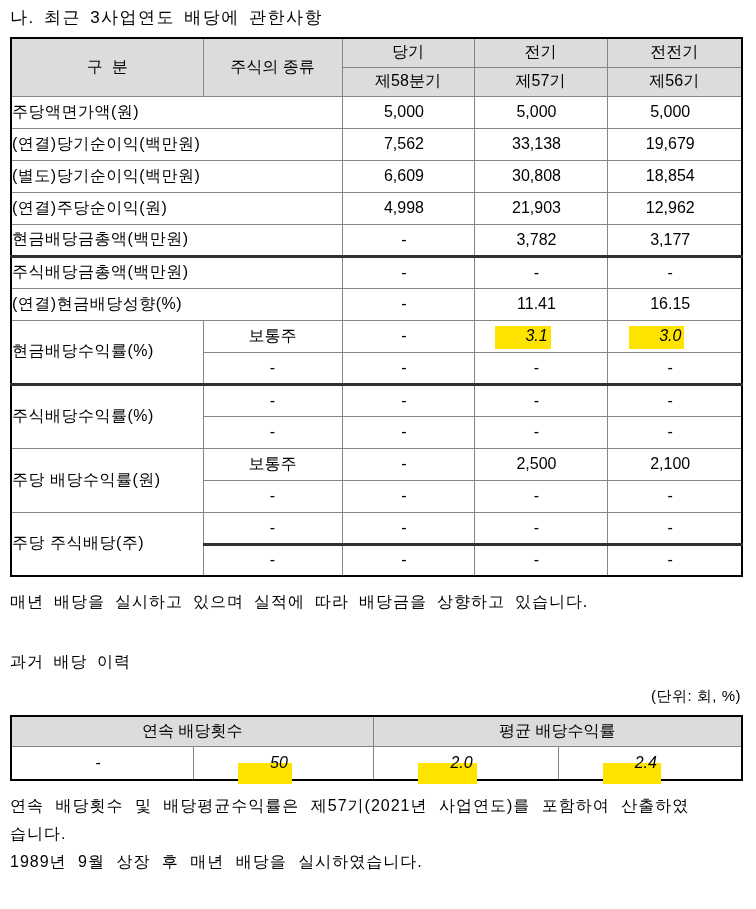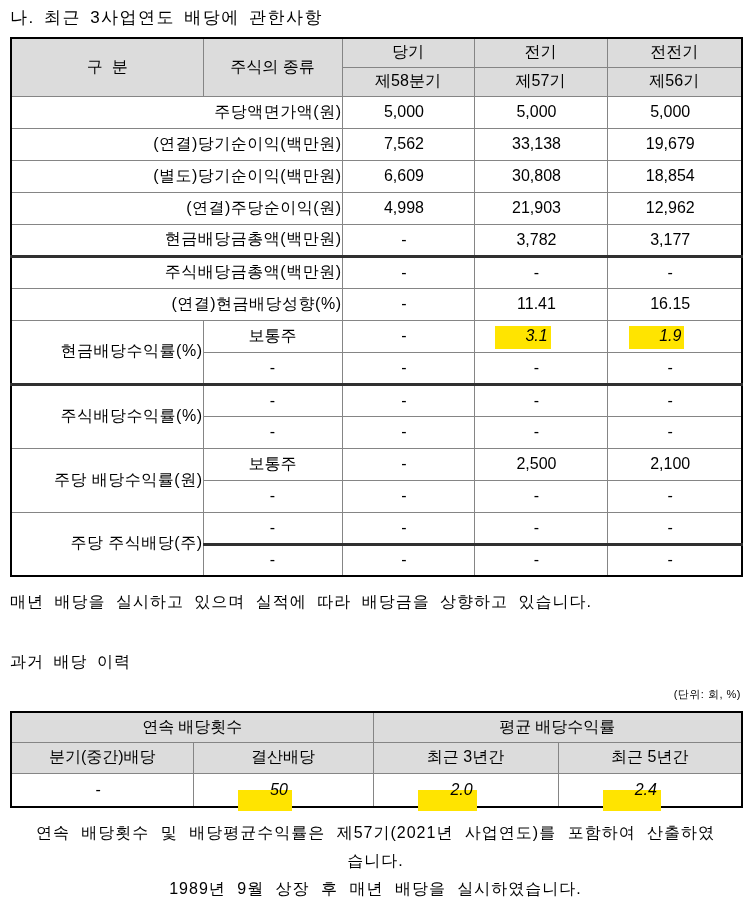--- a/index.html
+++ b/index.html
@@ -16,46 +16,46 @@
     font-size:17px; font-weight:normal; letter-spacing:1.5px; word-spacing:3px;
     margin:2px 0 9px 0; line-height:21px;
   }
 
   table { border-collapse:collapse; table-layout:fixed; width:731px;padding-left:12px; }
   table.t1, table.t2 { border:2px solid #000; }
   th, td { border:1px solid var(--grid); padding:0; overflow:visible; }
   thead th { background:var(--hbg); font-weight:normal; text-align:center; white-space:pre; }
   .t1 thead tr { height:29px; }
   .t1 tbody tr { height:32px; }
-  td.lbl { text-align:right; letter-spacing:0.5px; }
+  td.lbl { text-align:left; letter-spacing:0.5px; }
   td.sub { text-align:center; }
   td.num { text-align:center; padding-right:8px; }
   tr.thick { border-bottom:3px solid var(--thick); }
   td.tp { border-bottom:3px solid var(--thick); }
 
   .t2 { margin-top:9px; }
-  .t2 thead tr.g { height:30px;font-family:Liberation Serif, serif; }
+  .t2 thead tr.g { height:30px; }
   .t2 thead tr.h { height:31px; }
   .t2 tbody tr { height:34px; }
 
   .hl, .hl2 { position:relative; z-index:0; display:inline-block;font-style:italic; }
   .hl::before {
     content:""; position:absolute; z-index:-1; background:var(--hl);
     left:-30px; right:-3px; top:-1px; bottom:-4px;
   }
   .hl2::before {
     content:""; position:absolute; z-index:-1; background:var(--hl);
     left:-32px; right:-4px; top:9px; bottom:-12px;
   }
 
-  .para { margin:14px 0 0 0; letter-spacing:1px; word-spacing:5px; line-height:22px; }
+  .para { margin:14px 0 0 0; letter-spacing:1px; word-spacing:5px; line-height:22px;font-family:Liberation Serif, serif; }
   .section-title { margin:39px 0 0 0; letter-spacing:1px; word-spacing:4px; }
-  .unit-note { margin:14px 0 0 0; text-align:right; font-size:11px; letter-spacing:0.5px; }
+  .unit-note { margin:14px 0 0 0; text-align:right; font-size:15px; letter-spacing:0.5px; }
   .footer { margin-top:11px; letter-spacing:1px; word-spacing:6px; line-height:28px; }
-  .footer .line { line-height:28px;text-align:center; }
+  .footer .line { line-height:28px; }
 </style>
 </head>
 <body>
 
 <div class="wrap">
 
   <div class="doc-title">나. 최근 3사업연도 배당에 관한사항</div>
 
   <table class="t1">
     <colgroup>
@@ -120,21 +120,21 @@
         <td class="lbl" colspan="2">(연결)현금배당성향(%)</td>
         <td class="num">-</td>
         <td class="num">11.41</td>
         <td class="num">16.15</td>
       </tr>
       <tr>
         <td class="lbl" rowspan="2">현금배당수익률(%)</td>
         <td class="sub">보통주</td>
         <td class="num">-</td>
         <td class="num"><span class="hl">3.1</span></td>
-        <td class="num"><span class="hl">1.9</span></td>
+        <td class="num"><span class="hl">3.0</span></td>
       </tr>
       <tr class="thick">
         <td class="sub">-</td>
         <td class="num">-</td>
         <td class="num">-</td>
         <td class="num">-</td>
       </tr>
       <tr>
         <td class="lbl" rowspan="2">주식배당수익률(%)</td>
         <td class="sub">-</td>
@@ -188,26 +188,20 @@
       <col style="width:182px">
         <col style="width:180px">
         <col style="width:185px">
         <col style="width:184px">
     </colgroup>
     <thead>
       <tr class="g">
         <th colspan="2">연속 배당횟수</th>
         <th colspan="2">평균 배당수익률</th>
       </tr>
-      <tr class="h">
-        <th>분기(중간)배당</th>
-        <th>결산배당</th>
-        <th>최근 3년간</th>
-        <th>최근 5년간</th>
-      </tr>
     </thead>
     <tbody>
       <tr>
         <td class="num">-</td>
         <td class="num"><span class="hl2">50</span></td>
         <td class="num"><span class="hl2">2.0</span></td>
         <td class="num"><span class="hl2">2.4</span></td>
       </tr>
     </tbody>
   </table>

